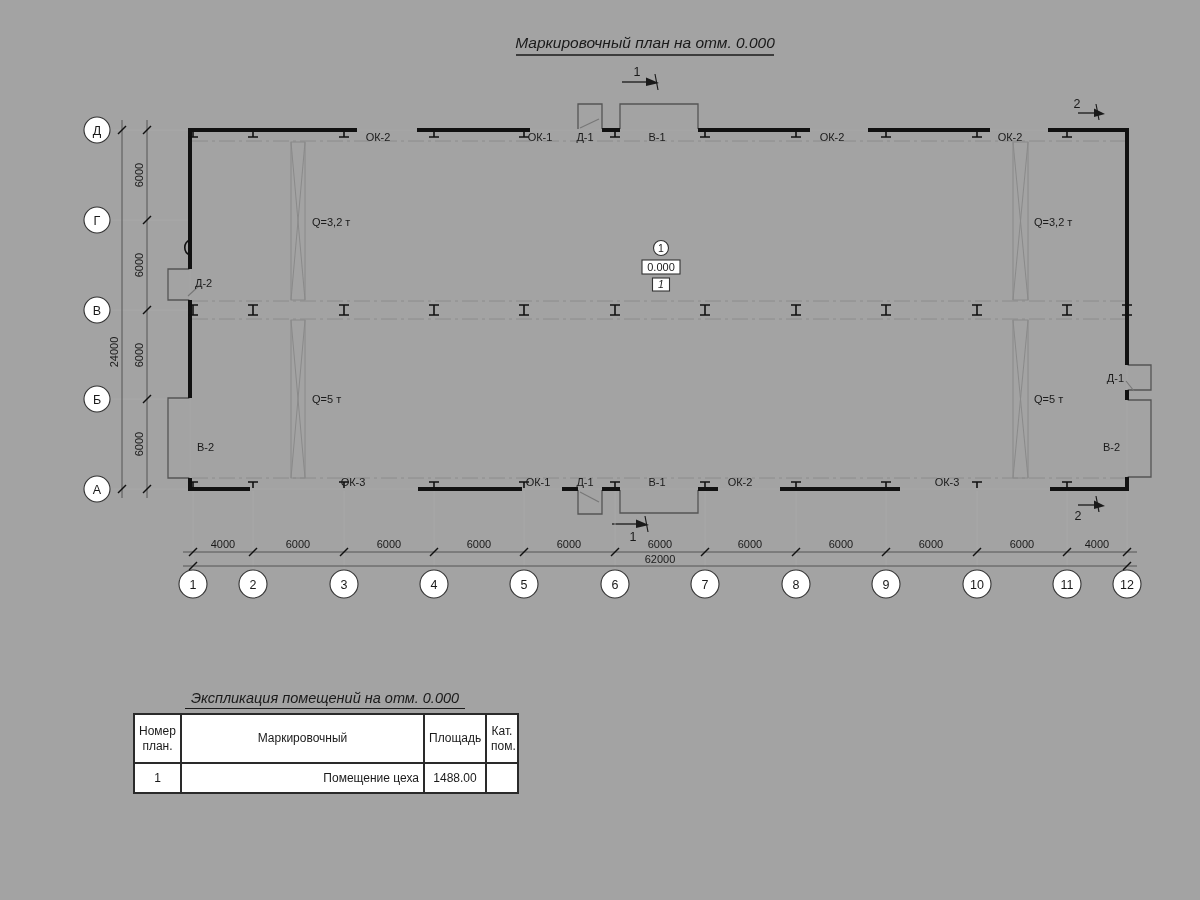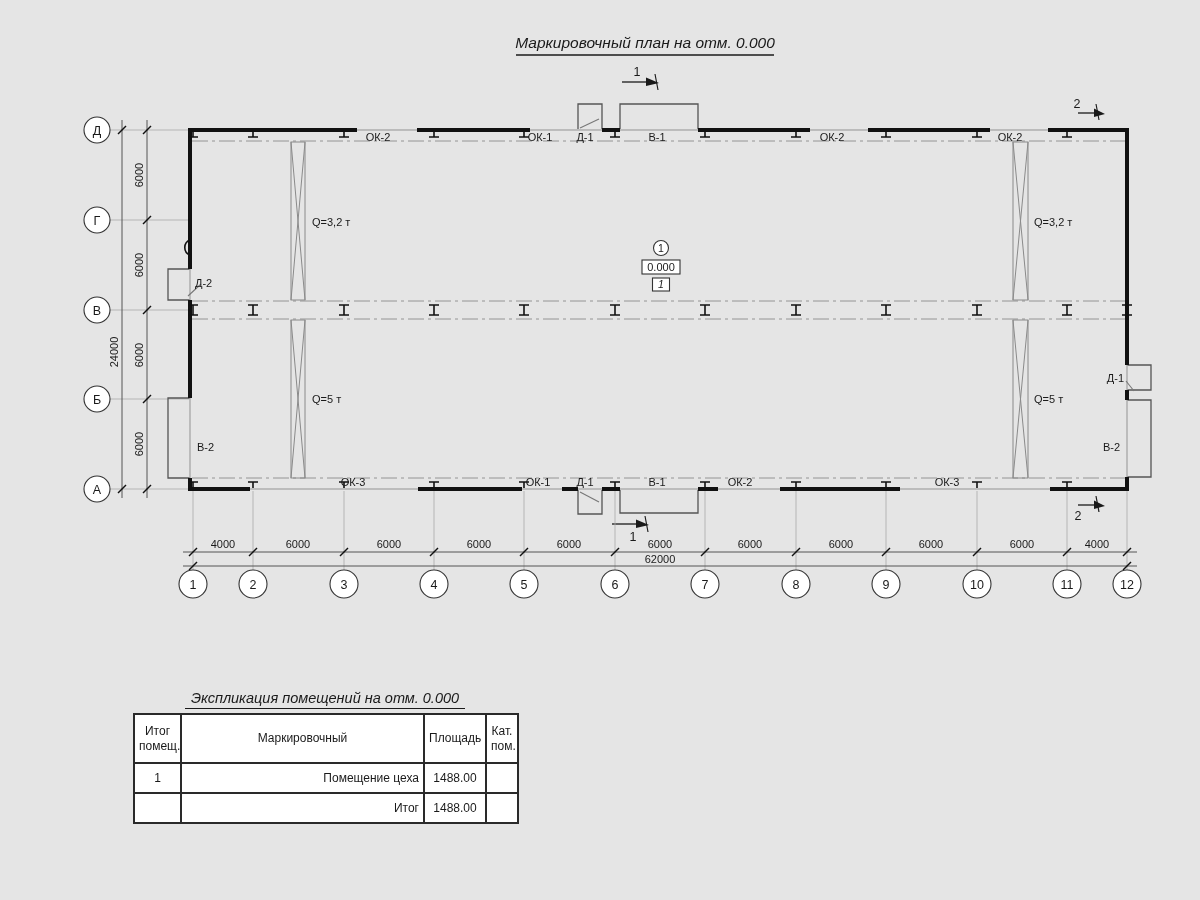--- a/index.html
+++ b/index.html
@@ -1,16 +1,16 @@
 <!DOCTYPE html>
 <html><head>
 <meta charset="utf-8">
 <style>
   html,body{margin:0;padding:0;background:#ffffff;}
-  .page{position:relative;width:1200px;height:900px;background:#e5e5e5;overflow:hidden;
+  .page{position:relative;width:1200px;height:900px;background:#a3a3a3;overflow:hidden;
         font-family:"Liberation Sans","DejaVu Sans",sans-serif;color:#1a1a1a;}
   svg text{font-family:"Liberation Sans","DejaVu Sans",sans-serif;fill:#1a1a1a;}
   .expl{position:absolute;left:133px;top:690px;width:384px;}
   .expl-title{font-size:14.5px;font-style:italic;text-align:center;margin-bottom:7px;}
   .expl-title span{border-bottom:1.5px solid #1a1a1a;padding:0 6px 2px 6px;}
   table.expl-table{border-collapse:collapse;width:384px;table-layout:fixed;}
   table.expl-table th,table.expl-table td{border:2px solid #2a2a2a;font-size:12px;
         font-weight:normal;padding:2px 4px;background:#fff;overflow:hidden;}
   table.expl-table th{text-align:center;height:43px;line-height:1.2;}
   table.expl-table td{height:24px;}
@@ -299,36 +299,30 @@
   <div class="expl-title"><span>Экспликация помещений на отм. 0.000</span></div>
   <table class="expl-table">
     <colgroup>
           <col style="width:47px">
           <col style="width:243px">
           <col style="width:62px">
           <col style="width:32px">
         </colgroup>
     <thead>
       <tr>
-        <th>Итог помещ.</th>
+        <th>Номер план.</th>
         <th>Маркировочный</th>
         <th>Площадь</th>
         <th>Кат. пом.</th>
       </tr>
     </thead>
     <tbody>
       <tr>
         <td class="c-center">1</td>
         <td class="c-left">Помещение цеха</td>
         <td class="c-center">1488.00</td>
         <td class="c-center"></td>
       </tr>
-      <tr>
-        <td class="c-center"></td>
-        <td class="c-left">Итог</td>
-        <td class="c-center">1488.00</td>
-        <td class="c-center"></td>
-      </tr>
     </tbody>
   </table>
 </div>
 
 </div>
 
 </body></html>

